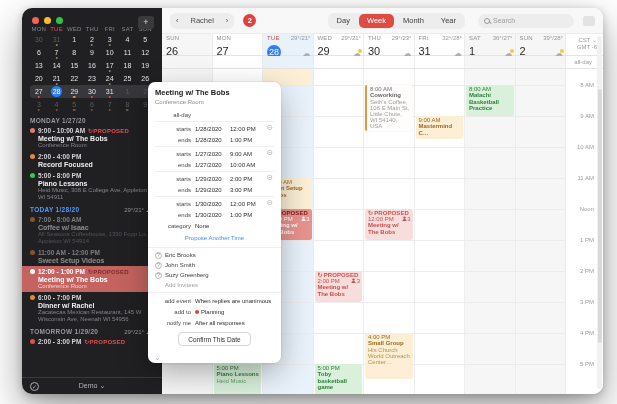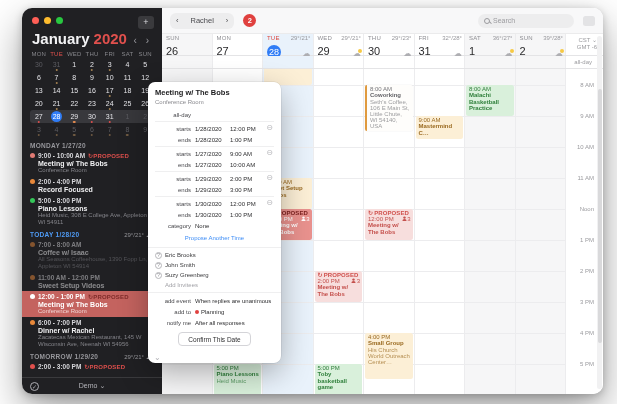--- a/index.html
+++ b/index.html
@@ -144,29 +144,20 @@
 <div class="window">
 
   <div class="sidebar">
     <div class="traffic">
       <span class="tl r"></span>
       <span class="tl y"></span>
       <span class="tl g"></span>
     </div>
     <div class="add-btn">+</div>
 
-    <div class="month-row">
-      <span class="m-name">January</span>
-      <span class="m-year">2020</span>
-      <span class="m-sp"></span>
-      <span class="m-nav">
-        <span>‹</span>
-        <span>›</span>
-      </span>
-    </div>
 
     <div class="minical">
       <div class="mc-dow" id="mc-dow">
           <span>MON</span>
           <span class="today">TUE</span>
           <span>WED</span>
           <span>THU</span>
           <span>FRI</span>
           <span>SAT</span>
           <span>SUN</span>
@@ -321,20 +312,26 @@
 
   <div class="main">
     <div class="toolbar">
       <div class="seg-today">
         <div>‹</div>
         <div>Rachel</div>
         <div>›</div>
       </div>
       <div class="badge">2</div>
       <div class="tb-sp"></div>
+      <div class="seg-views" id="seg-views">
+          <div class="seg">Day</div>
+          <div class="seg active">Week</div>
+          <div class="seg">Month</div>
+          <div class="seg">Year</div>
+        </div>
       <div class="search">
         <span class="search-ico"></span>
         <span class="search-ph">Search</span>
       </div>
       <div class="panel-ico"></div>
     </div>
 
     <div class="dh-row" id="dh-row">
       <div class="dh-tz">
         <span>CST ⌄</span><br>

